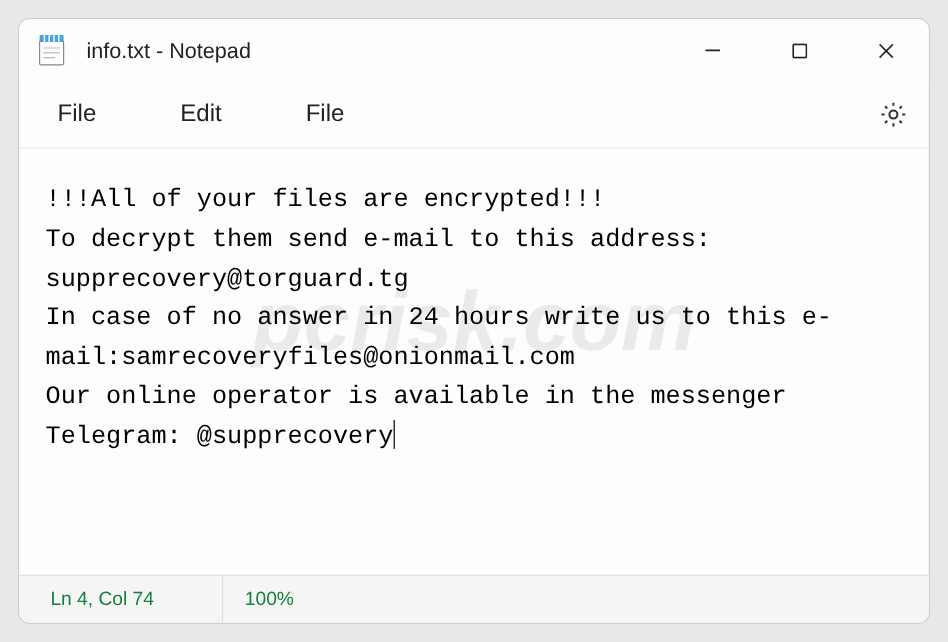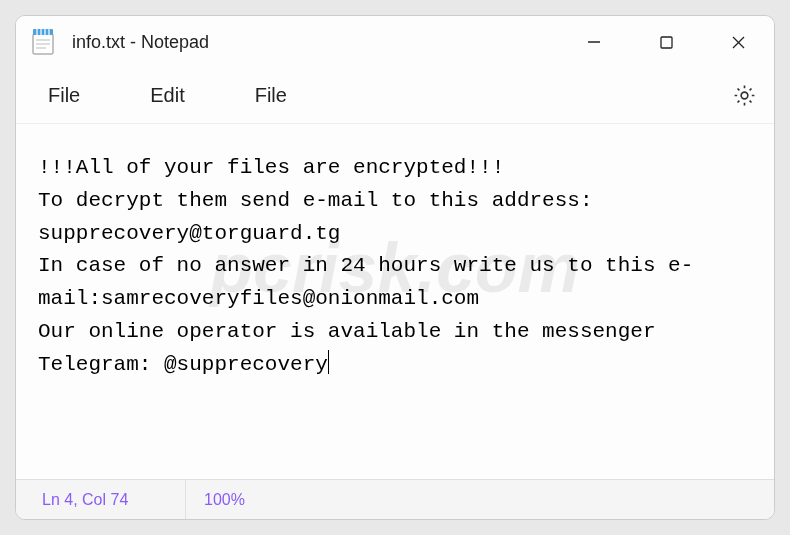--- a/index.html
+++ b/index.html
@@ -102,21 +102,21 @@
       vertical-align: text-bottom;
       margin-bottom: 2px;
     }
     .statusbar {
       height: 40px;
       background: #f5f5f5;
       border-top: 1px solid #e0e0e0;
       display: flex;
       align-items: center;
       font-size: 16px;
-      color: #8b5cf6;
+      color: #15803d;
     }
     .status-cell {
       padding: 0 18px;
       height: 100%;
       display: flex;
       align-items: center;
       border-right: 1px solid #e0e0e0;
     }
     .status-cell:last-child {
       border-right: none;

